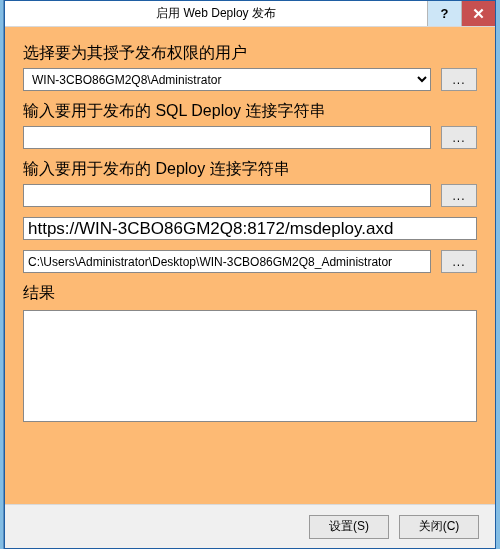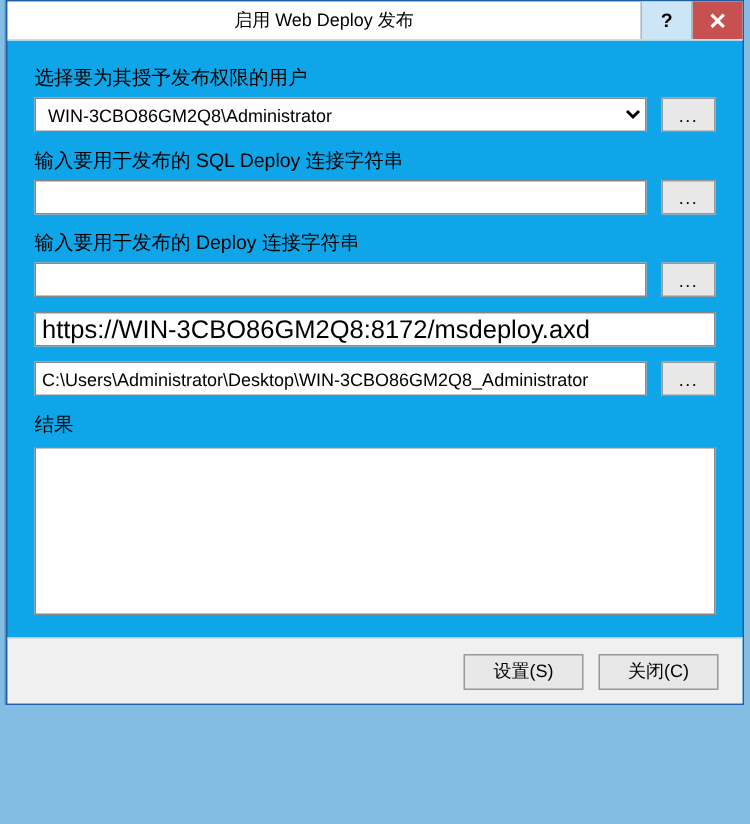--- a/index.html
+++ b/index.html
@@ -10,22 +10,22 @@
     background: #83bde4;
     width: 500px;
     height: 549px;
     overflow: hidden;
     position: relative;
   }
   .window {
     position:absolute;
     left:4px; top:0;
     width:492px;
-    height:470px;
-    background:#0ea5e9;
+    height:549px;
+    background:#fdba74;
     border:1px solid #1f5ea3;
     box-shadow: -1px 0 0 #5a8fbf;
   }
   .titlebar {
     height:26px;
     background:#fff;
     border-bottom:1px solid #d9d9d9;
     display:flex;
     align-items:stretch;
     position:relative;
@@ -59,21 +59,21 @@
     font-size:15px;
     font-weight:bold;
   }
   .client {
     padding:14px 18px 0 18px;
   }
   .label {
     color:#000;
     margin-top:6px;
     margin-bottom:4px;
-    font-size:13px;
+    font-size:16px;
   }
   .label.first { margin-top:2px; }
   .row {
     display:flex;
     align-items:center;
     gap:10px;
     margin-bottom:10px;
   }
   .field, .select {
     flex:1;

